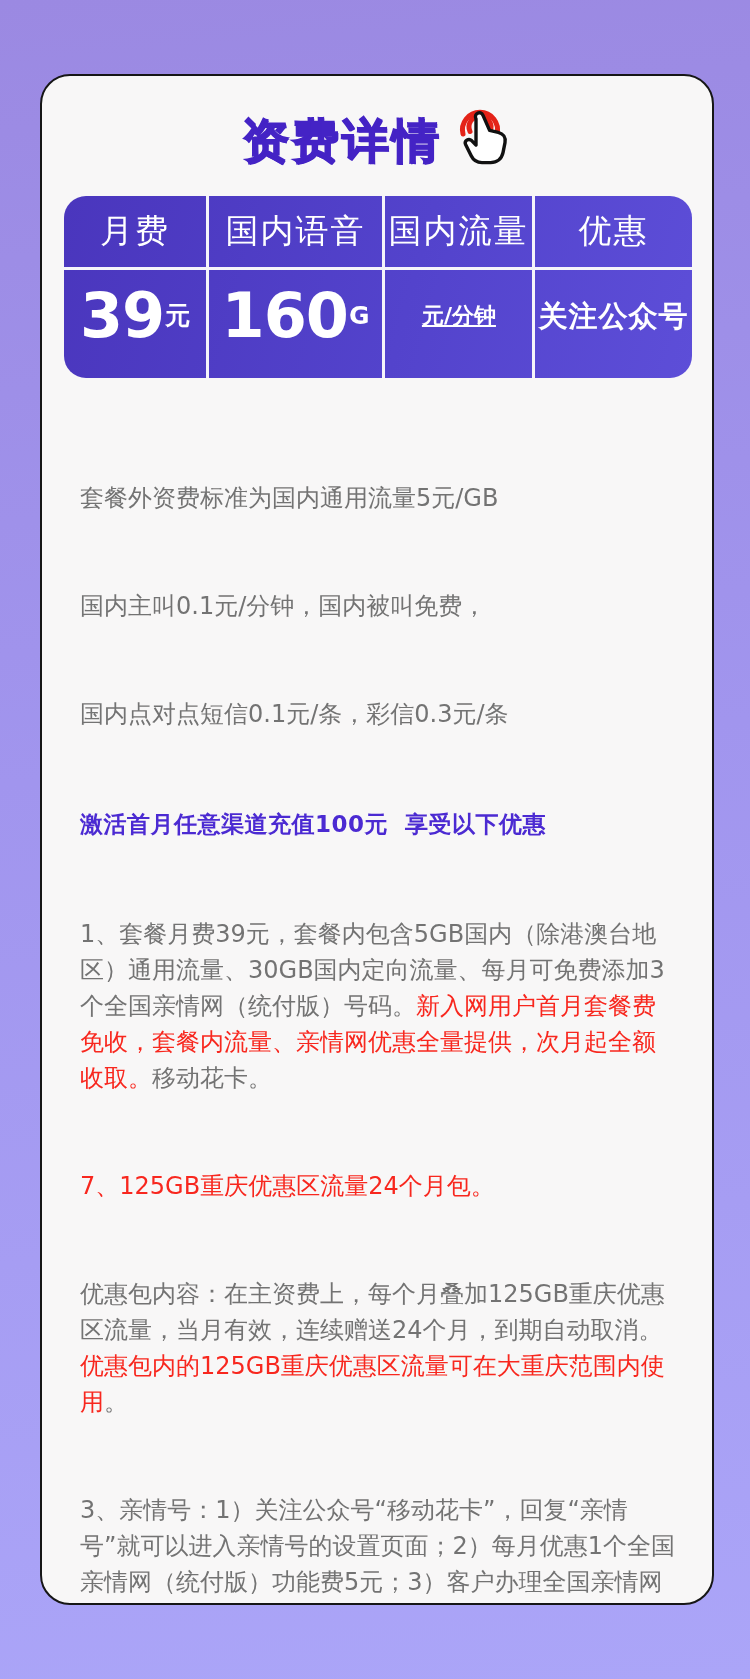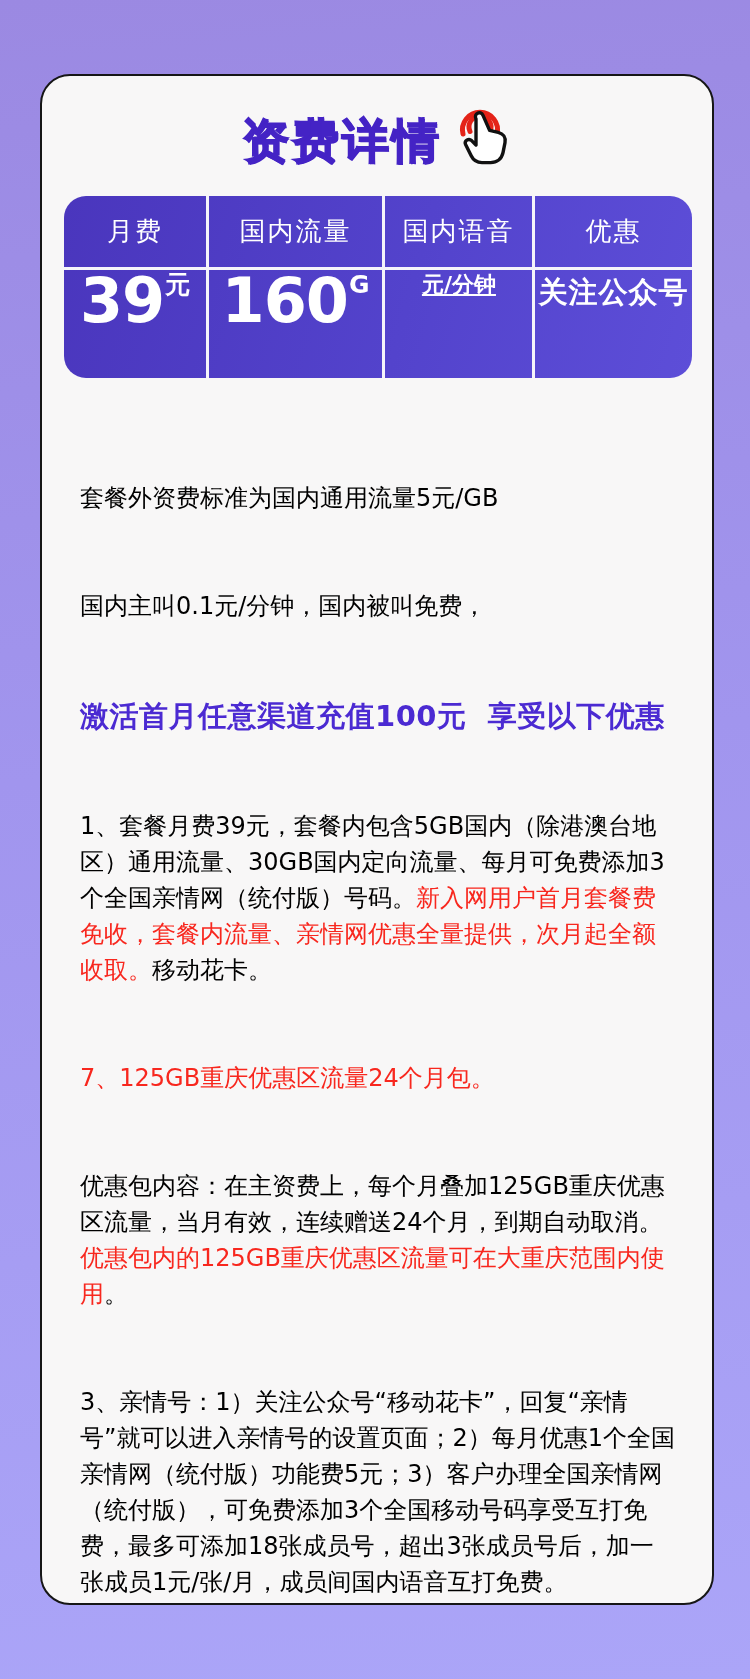--- a/index.html
+++ b/index.html
@@ -56,41 +56,41 @@
     grid-template-columns: 23.1% 28% 23.9% 25%;
     grid-template-rows: 74px 108px;
   }
   .pt-cell {
     display: flex;
     align-items: center;
     justify-content: center;
     color: #ffffff;
   }
   .pt-cell.hdiv { border-right: 3px solid #f5f4fa; }
-  .pt-cell.head { border-bottom: 3px solid #f5f4fa; font-size: 26px; font-weight: 500; letter-spacing: 2px; }
-  .pt-cell.value { align-items: flex-start; padding-bottom: 16px; }
+  .pt-cell.head { border-bottom: 3px solid #f5f4fa; font-size: 33px; font-weight: 500; letter-spacing: 2px; }
+  .pt-cell.value { align-items: center; padding-bottom: 16px; }
   .big-num { font-size: 62px; font-weight: bold; line-height: 62px; letter-spacing: -1px; }
   .unit { font-size: 25px; font-weight: 600; line-height: 30px; margin-left: 1px; }
   .unit.small { font-size: 22px; text-decoration: underline; }
   .value-text { font-size: 29px; font-weight: 600; line-height: 44px; letter-spacing: 1px; }
 
   
   .body-text {
     margin: 30px 36px 0 38px;
     font-size: 24px;
     line-height: 36px;
     color: #1d1d1d;
     white-space: pre-wrap;
   }
   .body-text p { margin: 0; }
   .t-red { color: #f8271e; }
-  .t-black { color: #000000; }
+  .t-black { color: #737373; }
   .headline {
     color: #4b2ad2;
-    font-size: 29px;
+    font-size: 23px;
     font-weight: bold;
     line-height: 40px;
     letter-spacing: 0.5px;
   }
 </style>
 </head>
 <body>
 
 <div class="page">
   <div class="card">
@@ -113,22 +113,22 @@
                  c -4.6 0 -8.8 -2.6 -10.8 -6.8
                  l -5.6 -11.2
                  c -1.7 -3.6 3 -6.8 6 -4
                  l 4.4 4.4
                  z" fill="#ffffff" stroke="#111111" stroke-width="3.4" stroke-linejoin="round"></path>
       </svg>
     </div>
 
     <div class="plan-table">
       <div class="pt-cell head hdiv">月费</div>
+      <div class="pt-cell head hdiv">国内语音</div>
       <div class="pt-cell head hdiv">国内流量</div>
-      <div class="pt-cell head hdiv">国内语音</div>
       <div class="pt-cell head">优惠</div>
 
       <div class="pt-cell value hdiv">
         <span class="big-num">39</span>
           <span class="unit">元</span>
       </div>
       <div class="pt-cell value hdiv">
         <span class="big-num">160</span>
           <span class="unit">G</span>
       </div>
@@ -136,20 +136,21 @@
           <span class="unit small">元/分钟</span>
       </div>
       <div class="pt-cell value">
         <span class="value-text">关注公众号</span>
       </div>
     </div>
 
     <div class="body-text">
       <p class="t-black">套餐外资费标准为国内通用流量5元/GB</p>
       <p class="t-black">国内主叫0.1元/分钟，国内被叫免费，</p>
+      <p class="t-black">国内点对点短信0.1元/条，彩信0.3元/条</p>
       <p class="headline">激活首月任意渠道充值100元  享受以下优惠</p>
       <p><span class="t-black">1、套餐月费39元，套餐内包含5GB国内（除港澳台地区）通用流量、30GB国内定向流量、每月可免费添加3个全国亲情网（统付版）号码。</span><span class="t-red">新入网用户首月套餐费免收，套餐内流量、亲情网优惠全量提供，次月起全额收取。</span><span class="t-black">移动花卡。</span></p>
       <p class="t-red">7、125GB重庆优惠区流量24个月包。</p>
       <p><span class="t-black">优惠包内容：在主资费上，每个月叠加125GB重庆优惠区流量，当月有效，连续赠送24个月，到期自动取消。</span><span class="t-red">优惠包内的125GB重庆优惠区流量可在大重庆范围内使用</span><span class="t-black">。</span></p>
       <p class="t-black">3、亲情号：1）关注公众号“移动花卡”，回复“亲情号”就可以进入亲情号的设置页面；2）每月优惠1个全国亲情网（统付版）功能费5元；3）客户办理全国亲情网（统付版），可免费添加3个全国移动号码享受互打免费，最多可添加18张成员号，超出3张成员号后，加一张成员1元/张/月，成员间国内语音互打免费。</p>
       
     </div>
 
   </div>
 </div>

